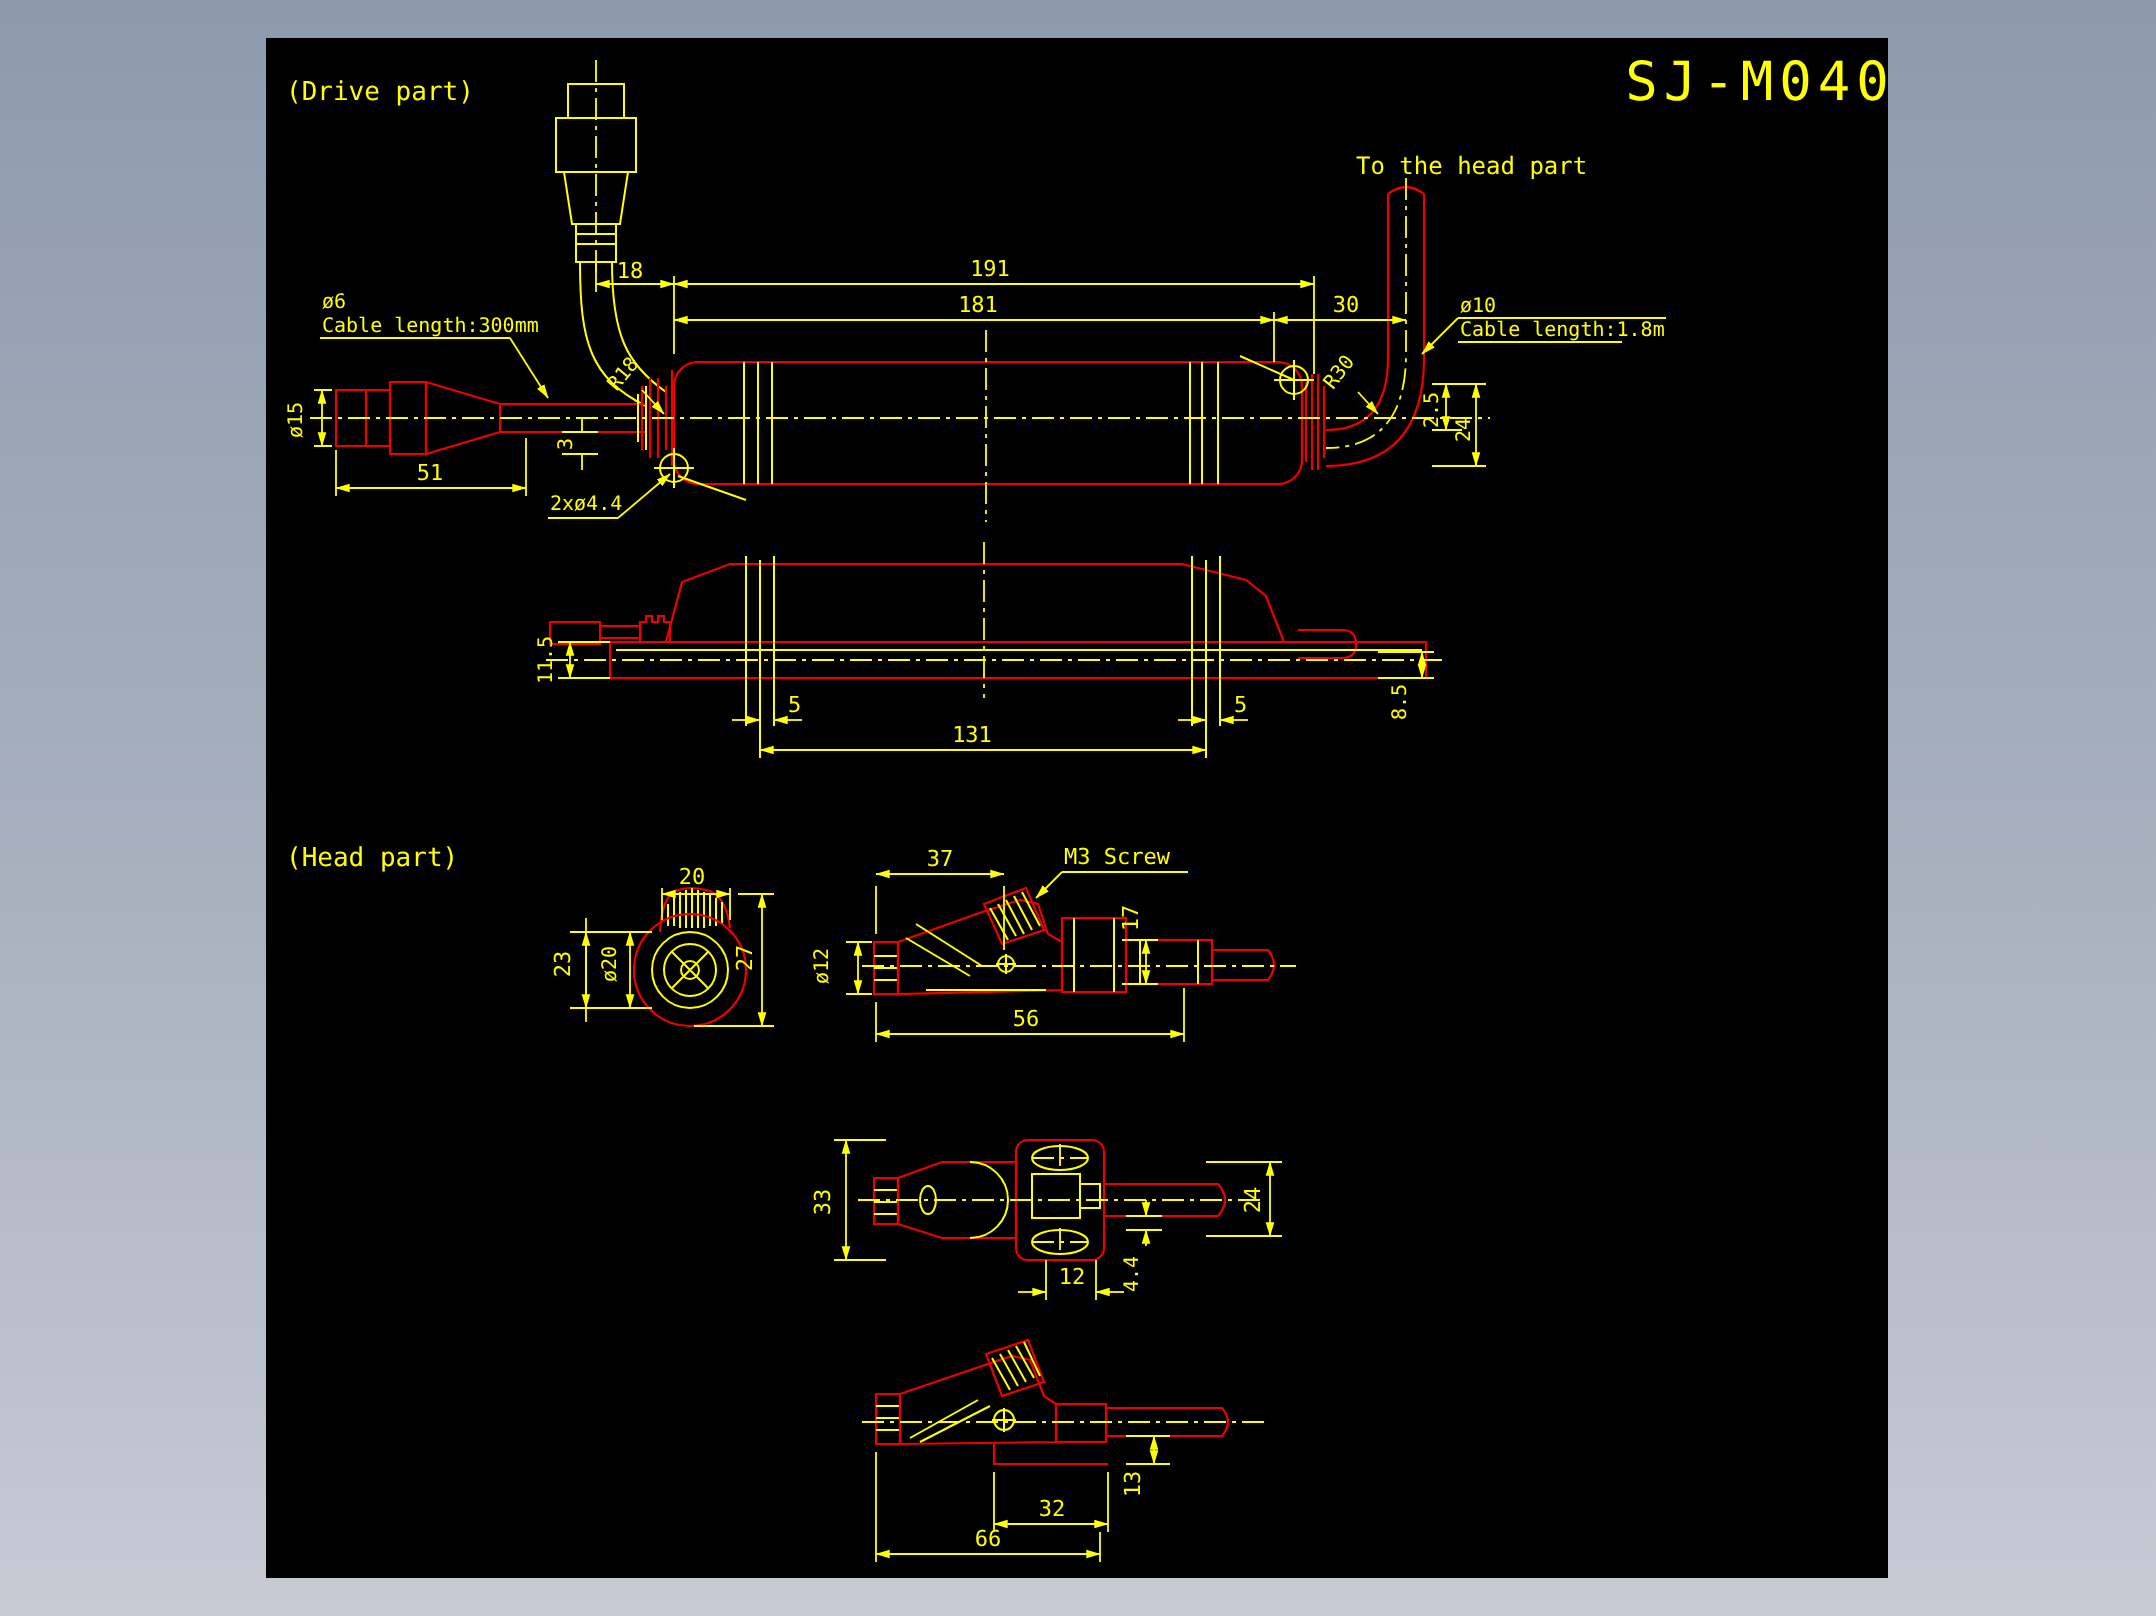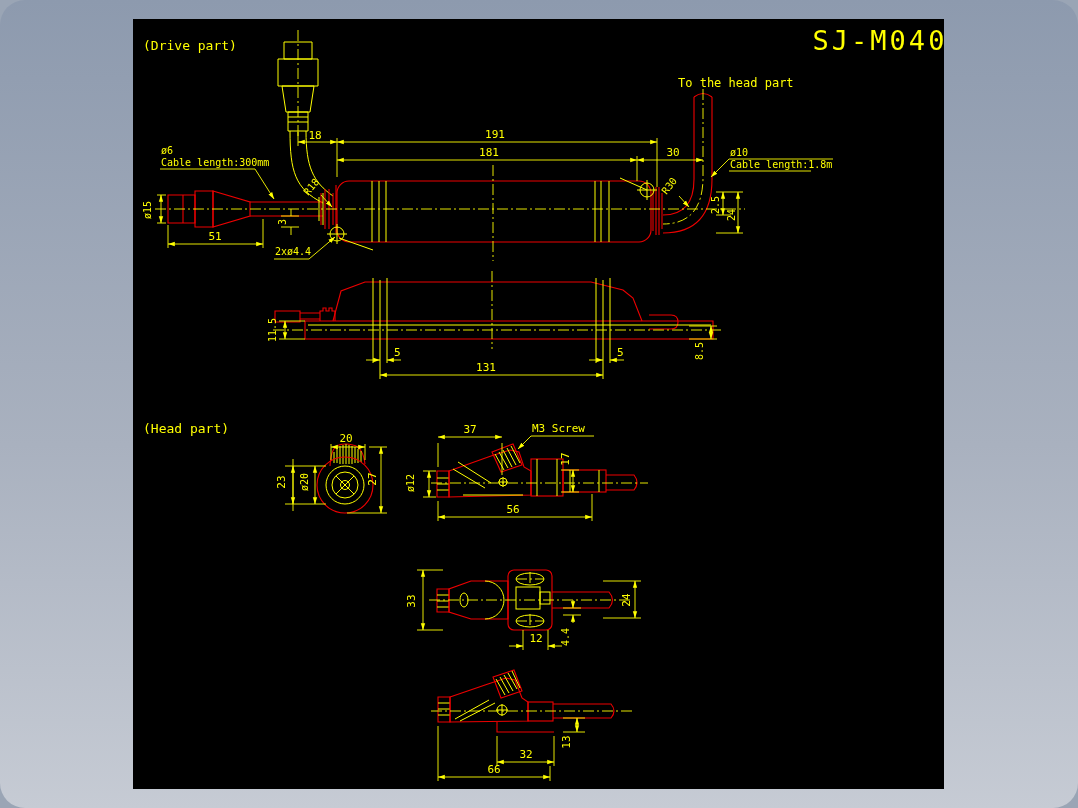--- a/index.html
+++ b/index.html
@@ -1,20 +1,19 @@
 <!DOCTYPE html>
 <html><head>
 <meta charset="utf-8">
 <style>
   html,body{margin:0;padding:0;background:#9aa5b5;}
   .stage{
     position:relative;width:1078px;height:808px;overflow:hidden;
     background:linear-gradient(to bottom,#8d9aae 0%,#a9b1bf 55%,#c6cbd4 100%);
     font-family:"DejaVu Sans Mono",monospace;
-    border-radius:25px;
   }
   .canvas{
     position:absolute;left:133px;top:19px;width:811px;height:770px;
     background:#000000;
   }
   svg{display:block}
   .r{stroke:#ee0000;fill:none;stroke-width:1.1}
   .y{stroke:#ffff00;fill:none;stroke-width:1}
   .cl{stroke:#ffff00;fill:none;stroke-width:0.9;stroke-dasharray:11 3 2 3}
   .dim{stroke:#ffff00;fill:none;stroke-width:0.9}

